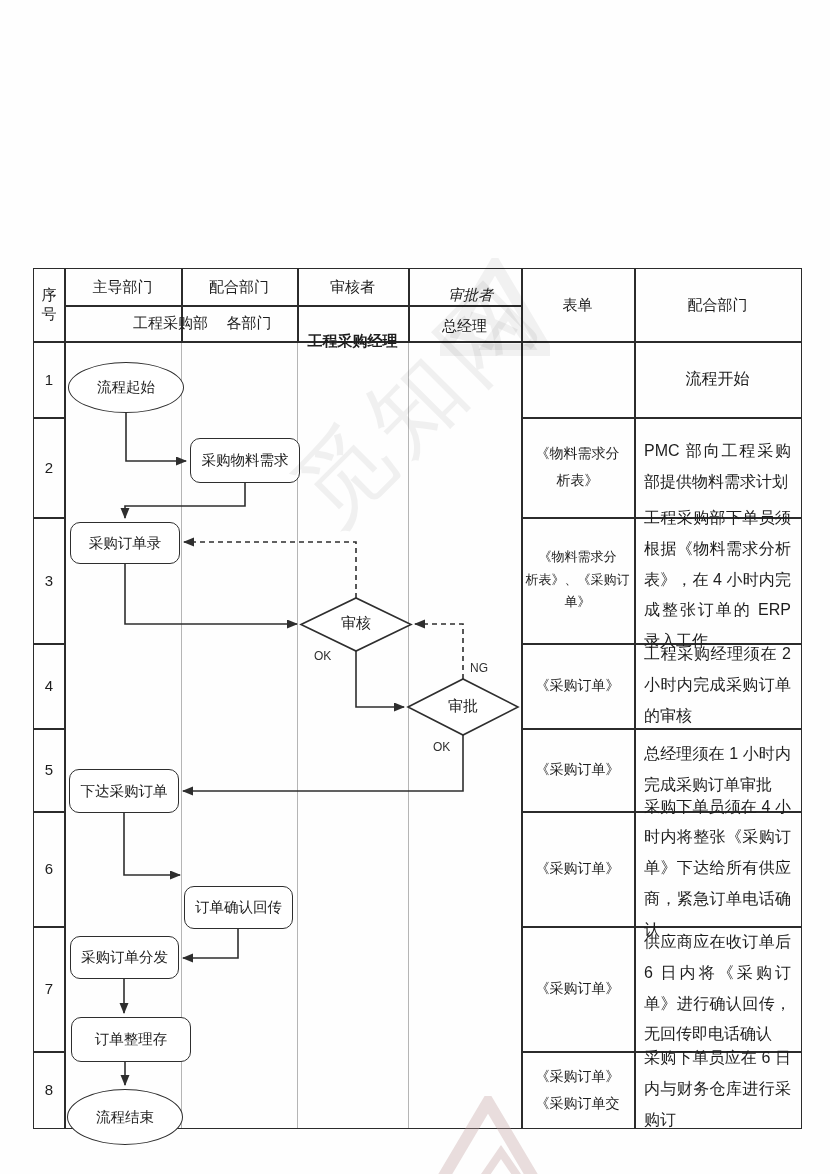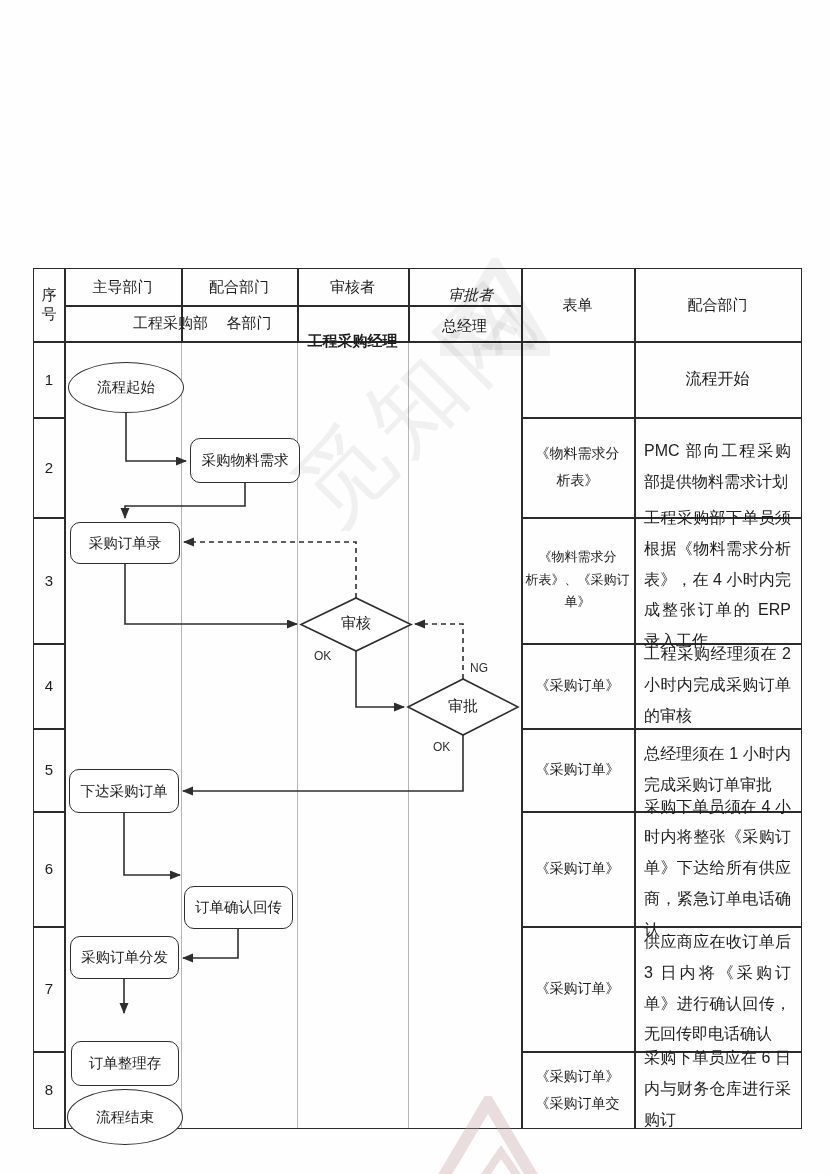--- a/index.html
+++ b/index.html
@@ -115,21 +115,21 @@
     <div class="cell formcell pre" style="left:487px;top:657px;width:113px;height:125px;">《采购订单》</div>
     <div class="cell formcell pre" style="left:487px;top:782px;width:113px;height:77px;">《采购订单》
 《采购订单交</div>
 
     <div class="cell content centered" style="left:600px;top:72px;width:167px;height:76px;">流程开始</div>
     <div class="cell content" style="left:600px;top:148px;width:167px;height:100px;">PMC 部向工程采购部提供物料需求计划</div>
     <div class="cell content" style="left:600px;top:248px;width:167px;height:126px;">工程采购部下单员须根据《物料需求分析表》，在 4 小时内完成整张订单的 ERP 录入工作</div>
     <div class="cell content" style="left:600px;top:374px;width:167px;height:85px;">工程采购经理须在 2 小时内完成采购订单的审核</div>
     <div class="cell content" style="left:600px;top:459px;width:167px;height:83px;">总经理须在 1 小时内完成采购订单审批</div>
     <div class="cell content" style="left:600px;top:542px;width:167px;height:115px;">采购下单员须在 4 小时内将整张《采购订单》下达给所有供应商，紧急订单电话确认</div>
-    <div class="cell content" style="left:600px;top:657px;width:167px;height:125px;">供应商应在收订单后 3 日内将《采购订单》进行确认回传，无回传即电话确认</div>
+    <div class="cell content" style="left:600px;top:657px;width:167px;height:125px;">供应商应在收订单后 6 日内将《采购订单》进行确认回传，无回传即电话确认</div>
     <div class="cell content" style="left:600px;top:782px;width:167px;height:77px;">采购下单员应在 6 日内与财务仓库进行采购订</div>
 
     <svg class="edges" width="767" height="880" viewBox="0 0 767 880">
       <defs>
         <marker id="arr" markerUnits="userSpaceOnUse" markerWidth="12" markerHeight="10" refX="10" refY="4.5" orient="auto">
           <path d="M0,0 L11,4.5 L0,9 z" fill="#2e2e2e"></path>
         </marker>
       </defs>
       <g fill="none" stroke="#2e2e2e" stroke-width="1.6">
         <path d="M92,144 L92,192 L152,192" marker-end="url(#arr)"></path>
@@ -147,21 +147,21 @@
         <polygon points="374,438 429,410 484,438 429,466" fill="#fff"></polygon>
       </g>
     </svg>
 
     <div class="node oval" style="left:34px;top:93px;width:116px;height:51px;">流程起始</div>
     <div class="node rect" style="left:156px;top:169px;width:110px;height:45px;">采购物料需求</div>
     <div class="node rect" style="left:36px;top:253px;width:110px;height:42px;">采购订单录</div>
     <div class="node rect" style="left:35px;top:500px;width:110px;height:44px;">下达采购订单</div>
     <div class="node rect" style="left:150px;top:617px;width:109px;height:43px;">订单确认回传</div>
     <div class="node rect" style="left:36px;top:667px;width:109px;height:43px;text-align:right;">采购订单分发</div>
-    <div class="node rect" style="left:37px;top:772px;width:108px;height:45px;">订单整理存</div>
+    <div class="node rect" style="left:37px;top:748px;width:120px;height:45px;">订单整理存</div>
     <div class="node oval" style="left:33px;top:820px;width:116px;height:56px;">流程结束</div>
 
     <div class="dlabel" style="left:290px;top:345px;">审核</div>
     <div class="dlabel" style="left:397px;top:428px;">审批</div>
 
     <div class="elabel" style="left:280px;top:380px;">OK</div>
     <div class="elabel" style="left:436px;top:392px;">NG</div>
     <div class="elabel" style="left:399px;top:471px;">OK</div>
   </div>
 

